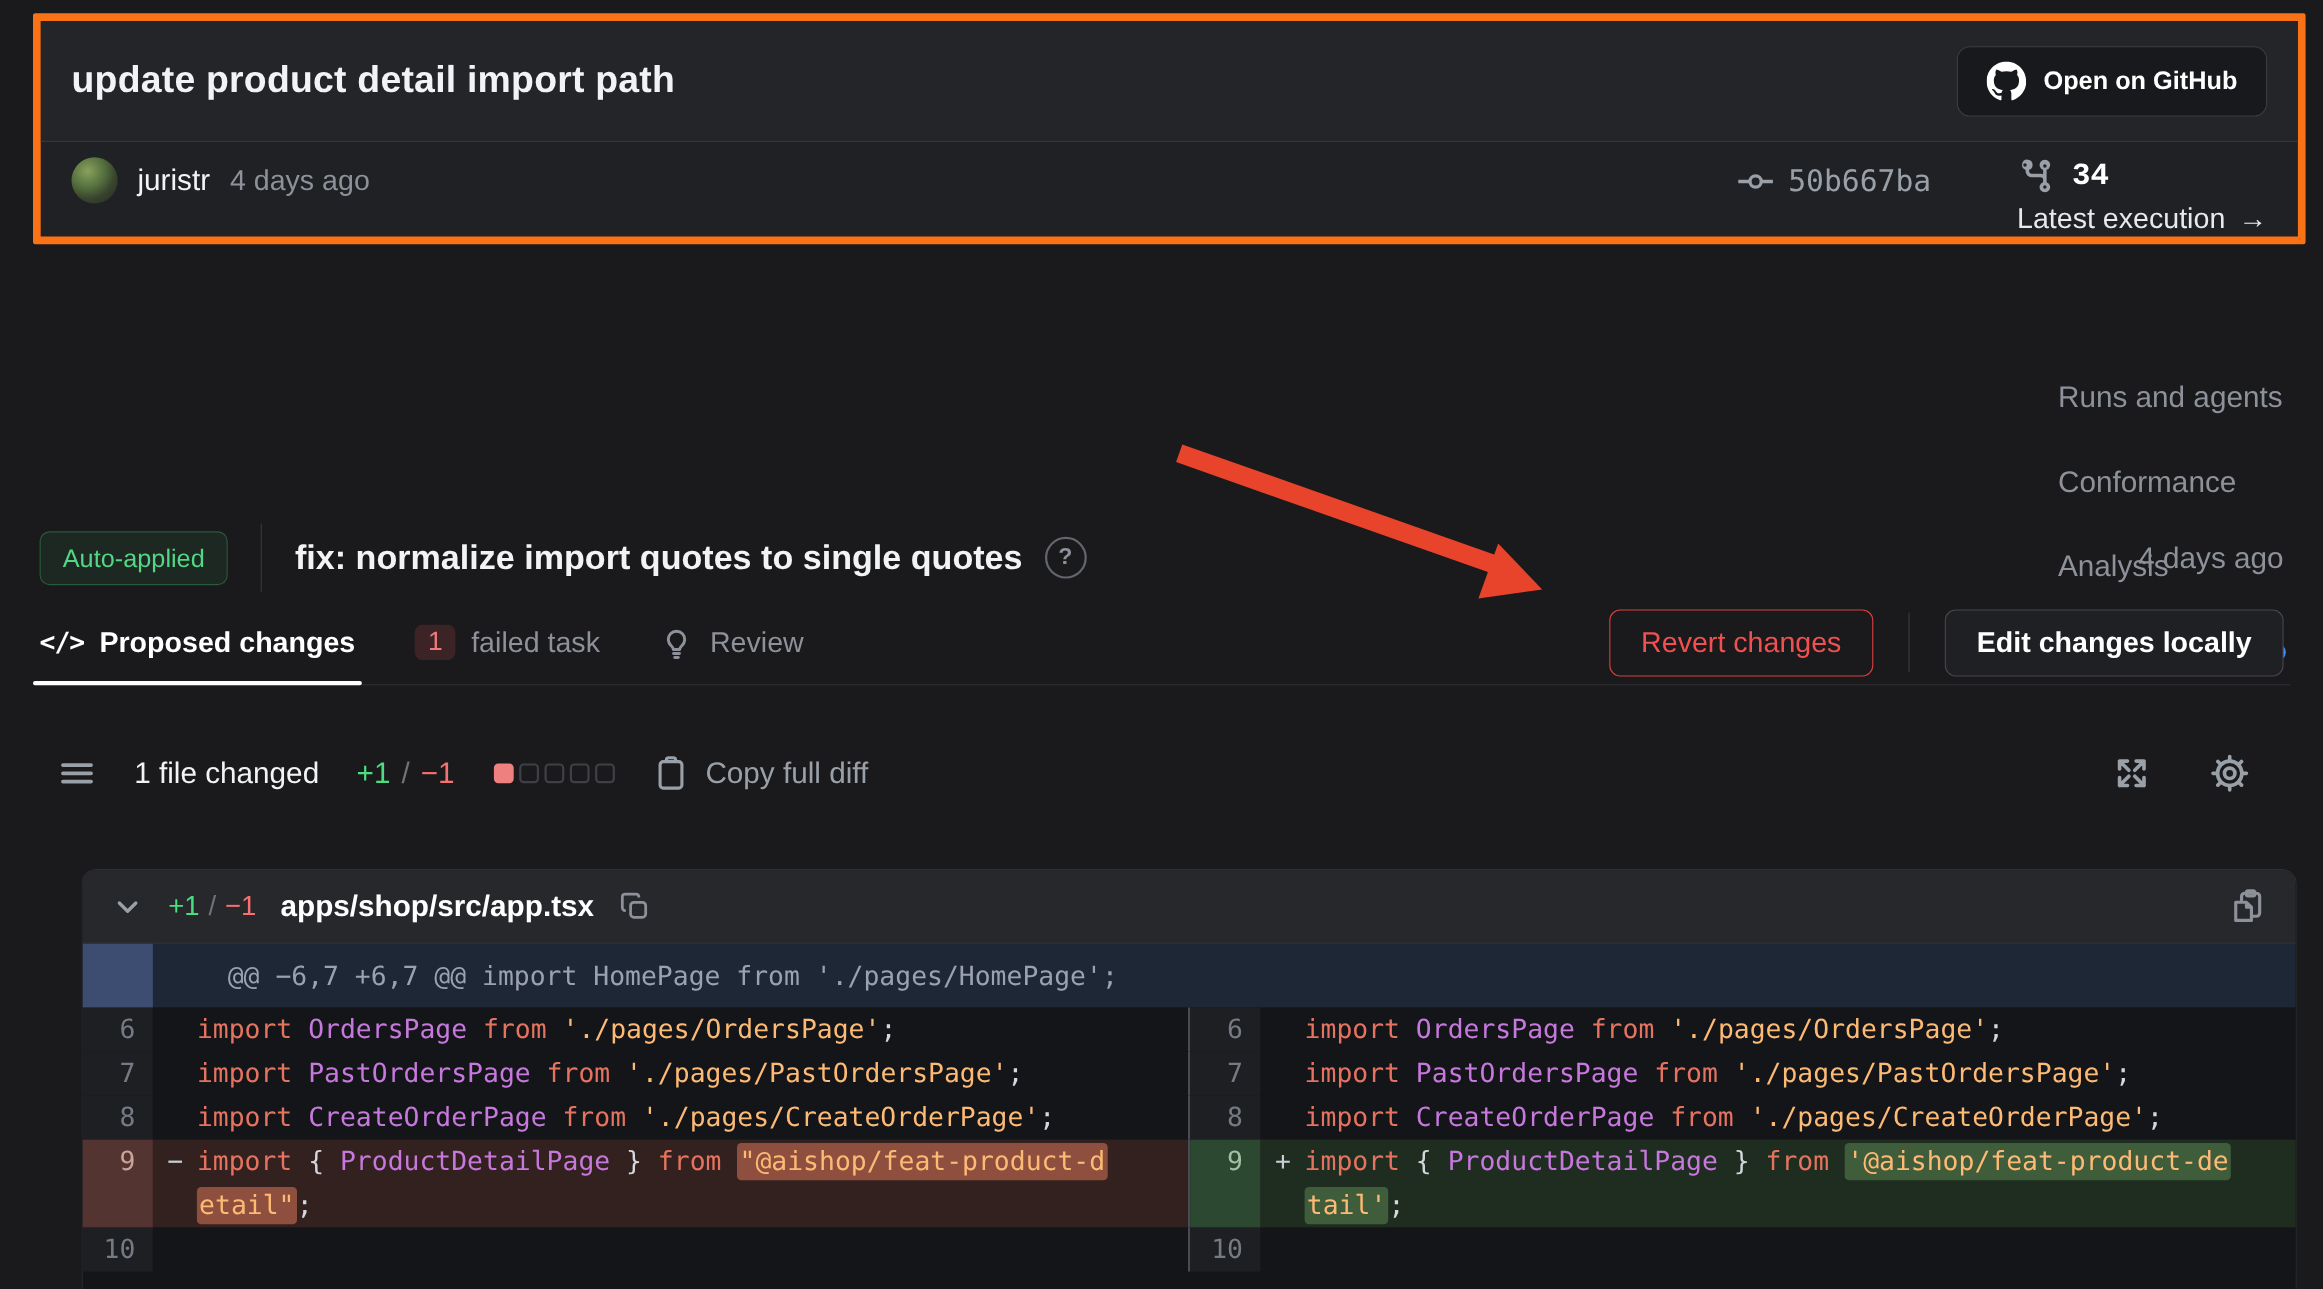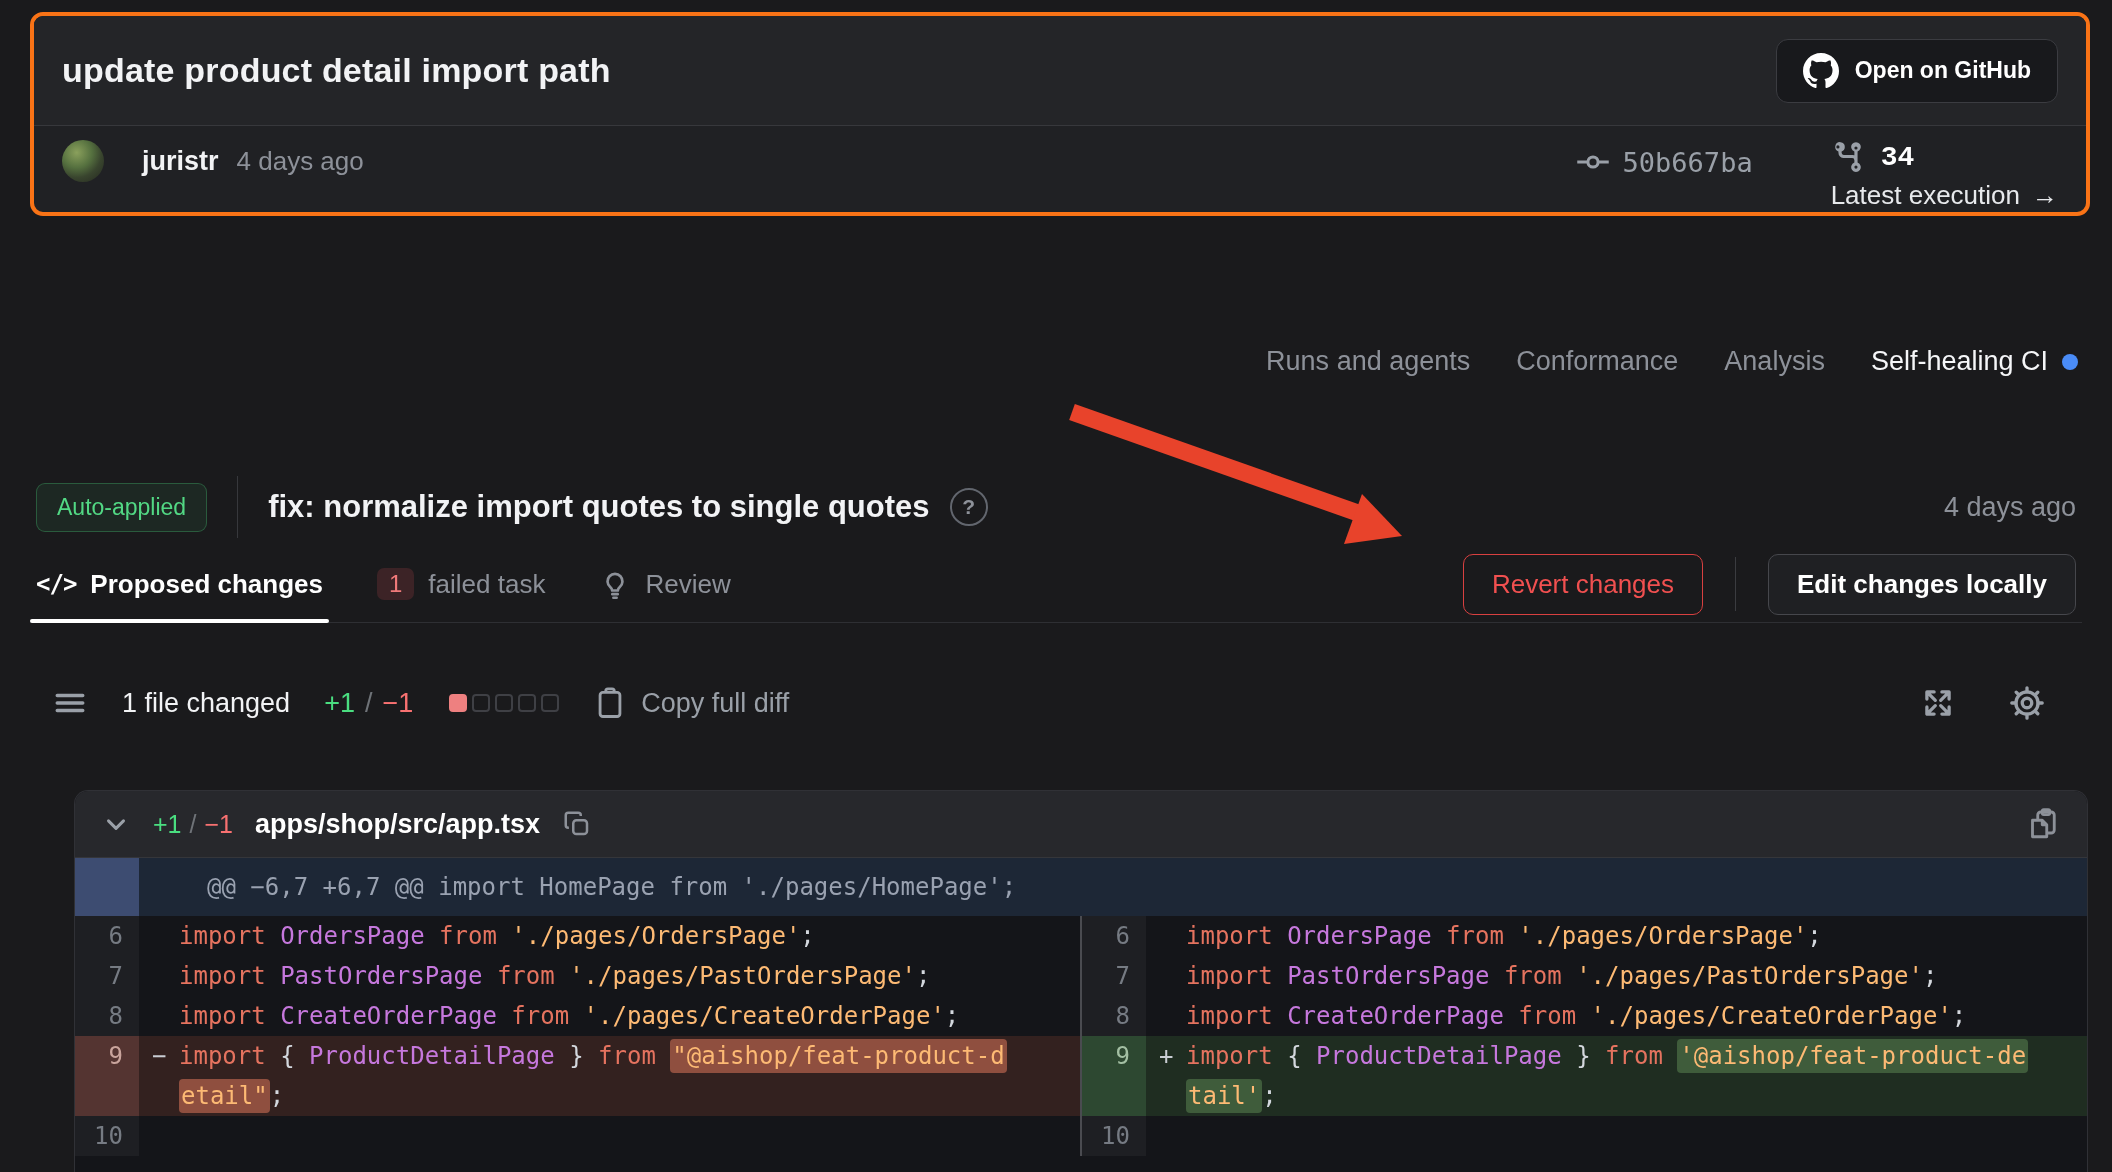--- a/index.html
+++ b/index.html
@@ -1,43 +1,43 @@
 <!DOCTYPE html>
 <html><head>
 <meta charset="utf-8">
 <style>
   html,body{margin:0;padding:0;background:#111;}
   .page{position:relative;width:2112px;height:1172px;background:#1a1a1c;overflow:hidden;
         font-family:"Liberation Sans",sans-serif;color:#f2f3f5;}
 
   
   .top-card{position:absolute;left:30px;top:12px;width:2052px;height:196px;
-    background:#202124;border:4px solid #f97316;border-radius:13px;overflow:hidden;}
+    background:#202124;border:7px solid #f97316;border-radius:2px;overflow:hidden;}
   .card-head{height:110px;background:#242528;border-bottom:1px solid #37383c;
     display:flex;align-items:center;padding:0 28px;box-sizing:border-box;}
   .card-head h1{margin:0;font-size:34px;font-weight:700;letter-spacing:.2px;}
   .gh-btn{margin-left:auto;display:flex;align-items:center;gap:16px;background:#18191c;
     border:1px solid #3b3c41;border-radius:12px;padding:13px 26px;color:#fff;
     font-size:23px;font-weight:700;cursor:pointer;font-family:inherit;}
   .card-body{height:85px;display:flex;align-items:flex-start;padding:14px 28px 0 28px;box-sizing:border-box;gap:18px;}
   .avatar{width:42px;height:42px;border-radius:50%;flex:none;
     background:radial-gradient(circle at 35% 30%,#8aa05c 0%,#55703f 38%,#39452e 62%,#23261f 100%);}
-  .author{font-size:27px;font-weight:700;line-height:42px;margin-left:20px;}
+  .author{font-size:27px;font-weight:400;line-height:42px;}
   .muted{color:#8d9199;}
   .time-lab{font-size:26px;line-height:42px;}
   .spacer{flex:1;}
   .hash-group{display:flex;align-items:center;gap:12px;color:#9aa0a8;margin-top:4px;cursor:pointer;}
   .hash-group .hash{font-family:"DejaVu Sans Mono",monospace;font-size:27px;}
   .exec-group{display:flex;flex-direction:column;margin-left:60px;align-items:flex-start;}
   .exec-top{display:flex;align-items:center;gap:16px;font-family:Liberation Mono, monospace;}
   .exec-num{font-size:28px;font-weight:600;color:#fff;}
   .exec-link{display:flex;gap:12px;font-size:26px;color:#e7e9ec;margin-top:6px;cursor:pointer;}
 
   
-  .nav-row{position:absolute;top:346px;right:34px;display:flex;gap:46px;align-items:center;font-size:27px;}
+  .nav-row{position:absolute;top:346px;right:34px;display:flex;gap:46px;align-items:flex-start;font-size:27px;flex-direction:column;}
   .nav-item{color:#8d9199;cursor:pointer;display:flex;align-items:center;gap:14px;}
   .nav-item.active{color:#f5f6f8;}
   .nav-dot{width:16px;height:16px;border-radius:50%;background:#4a8cf7;}
 
   
   .fix-row{position:absolute;left:30px;right:30px;top:468px;height:78px;display:flex;align-items:center;padding:0 6px;}
   .badge-auto{color:#52d884;background:rgba(74,222,128,.08);border:1px solid rgba(74,222,128,.28);
     border-radius:9px;padding:10px 20px;font-size:23px;cursor:default;}
   .fix-vr{width:1px;height:62px;background:#37383c;margin:0 30px;}
   .fix-title{font-size:31px;font-weight:700;}

